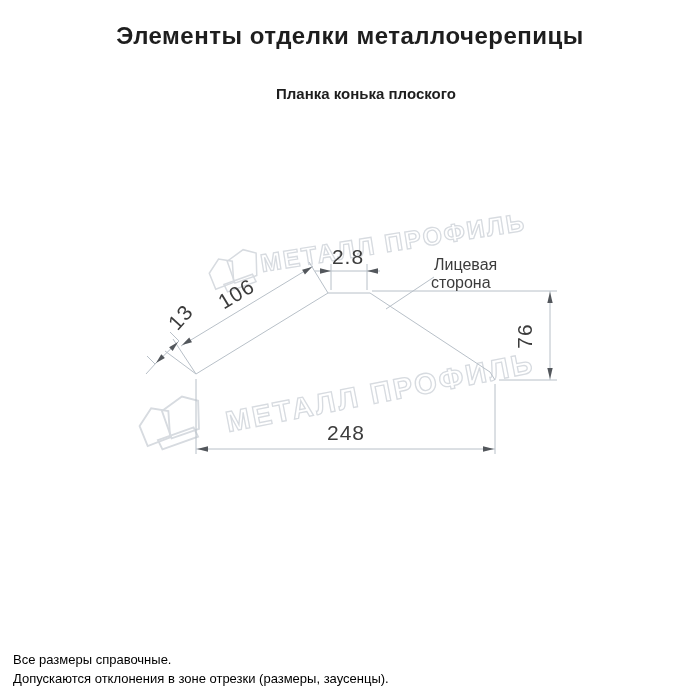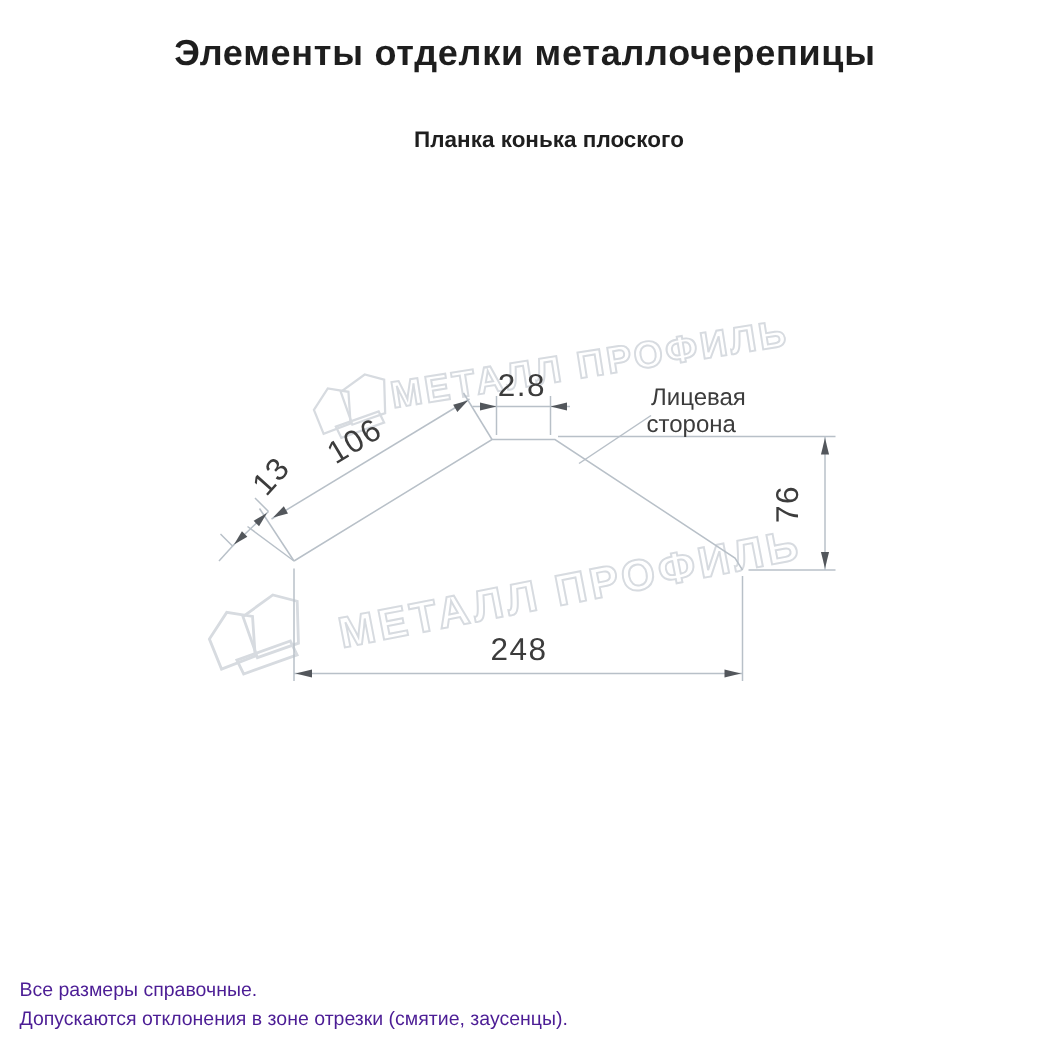--- a/index.html
+++ b/index.html
@@ -14,21 +14,21 @@
   .subtitle{
     position:absolute;top:85px;left:0;width:700px;text-align:center;
     font-size:15px;font-weight:bold;color:#1e1e1e;padding-left:16px;
   }
   .model{
     position:absolute;top:114px;left:0;width:700px;text-align:center;
     font-size:21px;font-weight:bold;color:#1e1e1e;
   }
   .footer{
     position:absolute;left:13px;top:650px;width:600px;
-    font-size:13px;color:#4c1d95;line-height:19px;
+    font-size:13px;color:#000000;line-height:19px;
   }
   svg.drawing{position:absolute;left:0;top:0;}
   .dline{stroke:#b8c0c8;stroke-width:1;fill:none;}
   .arrow{fill:#53575c;stroke:none;}
   .dimtext{fill:#3c3c3c;font-family:"Liberation Sans",sans-serif;font-size:21px;letter-spacing:1px;}
   .labeltext{fill:#3c3c3c;font-family:"Liberation Sans",sans-serif;font-size:16px;}
   .wmtext{fill:#ffffff;fill-opacity:0;stroke:#d7dbe0;stroke-width:1.3;
     font-family:"Liberation Sans",sans-serif;font-weight:bold;}
   .wmshape{fill:none;stroke:#d7dbe0;stroke-width:1.5;}
 </style>
@@ -113,16 +113,16 @@
 
     <g>
       <path class="dline" d="M434,277 L386,309"></path>
       <text class="labeltext" x="434" y="270">Лицевая</text>
       <text class="labeltext" x="431" y="288">сторона</text>
     </g>
   </svg>
 
   <div class="footer">
     <div>Все размеры справочные.</div>
-    <div>Допускаются отклонения в зоне отрезки (смятие, заусенцы).</div>
+    <div>Допускаются отклонения в зоне отрезки (размеры, заусенцы).</div>
   </div>
 
 </div>
 
 </body></html>

